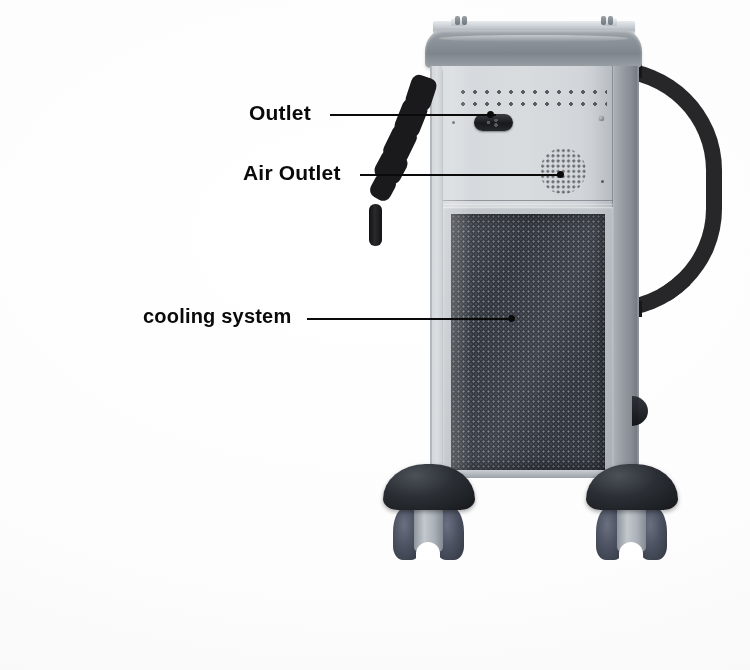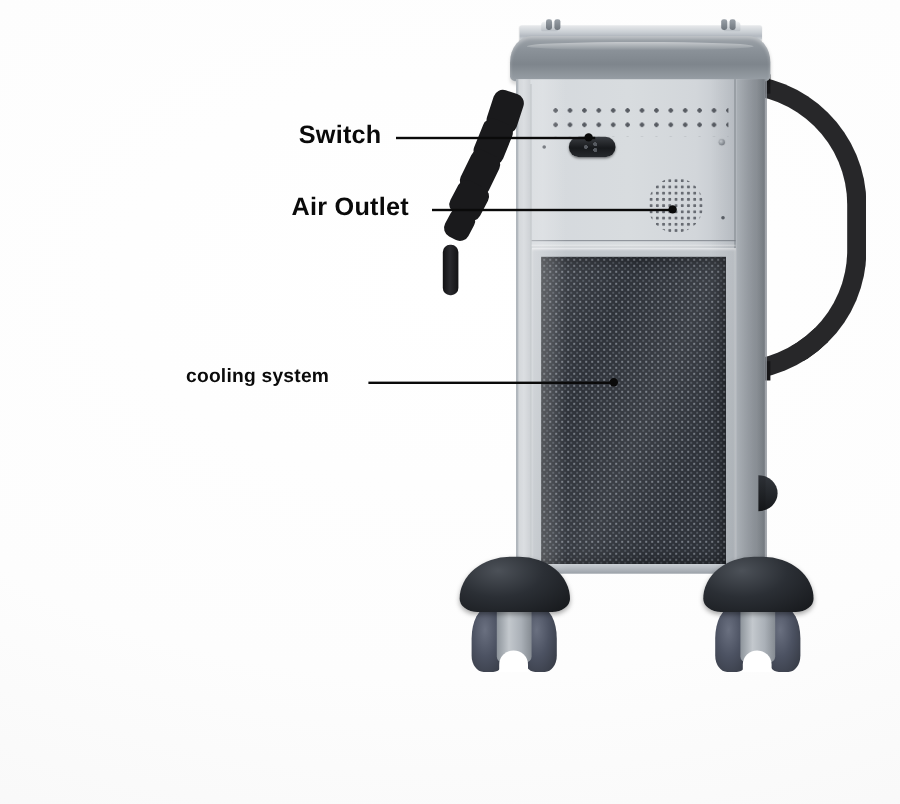--- a/index.html
+++ b/index.html
@@ -354,30 +354,30 @@
         <div class="hp-seg" style="left:19px;top:50px;width:26px;height:36px;transform:rotate(26deg);"></div>
         <div class="hp-seg" style="left:9px;top:76px;width:28px;height:30px;transform:rotate(28deg);"></div>
         <div class="hp-seg" style="left:4px;top:98px;width:22px;height:26px;transform:rotate(28deg);"></div>
       </div>
       <div class="hp-cable"></div>
     </div>
 
   </div>
 
   <div>
-    <div class="anno-label" id="lbl-0" style="left: 249px; top: 101px; font-size: 21px; color: rgb(10, 10, 10);">Switch</div>
+    <div class="anno-label" id="lbl-0" style="left: 249px; top: 101px; font-size: 21px; color: rgb(10, 10, 10);">Outlet</div>
     <div class="leader" id="ln-0" style="left: 330px; top: 114px; width: 166px; background: rgb(10, 10, 10);"></div>
     <div class="leader-dot" id="dt-0" style="left: 487px; top: 111px; background: rgb(10, 10, 10);"></div>
   </div>
 
   <div>
     <div class="anno-label" id="lbl-1" style="left: 243px; top: 161px; font-size: 21px; color: rgb(10, 10, 10);">Air Outlet</div>
     <div class="leader" id="ln-1" style="left: 360px; top: 174px; width: 203px; background: rgb(10, 10, 10);"></div>
     <div class="leader-dot" id="dt-1" style="left: 557px; top: 171px; background: rgb(10, 10, 10);"></div>
   </div>
 
   <div>
-    <div class="anno-label" id="lbl-2" style="left: 155px; top: 305px; font-size: 16px; color: rgb(10, 10, 10); text-align: right;">cooling system</div>
+    <div class="anno-label" id="lbl-2" style="left: 143px; top: 305px; font-size: 20px; color: rgb(10, 10, 10); text-align: right;">cooling system</div>
     <div class="leader" id="ln-2" style="left: 307px; top: 318px; width: 206px; background: rgb(10, 10, 10);"></div>
     <div class="leader-dot" id="dt-2" style="left: 508px; top: 315px; background: rgb(10, 10, 10);"></div>
   </div>
 
 </div>
 
 </body></html>

